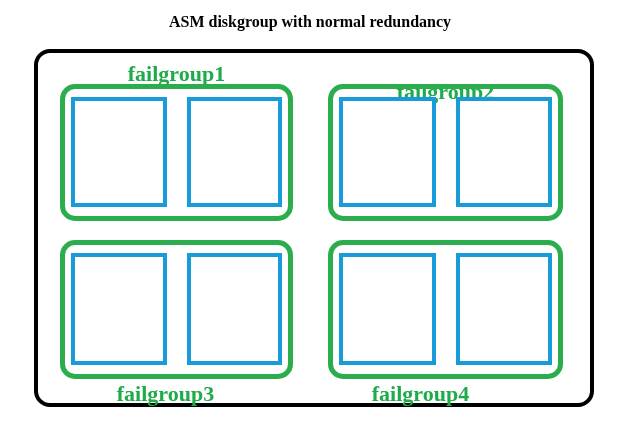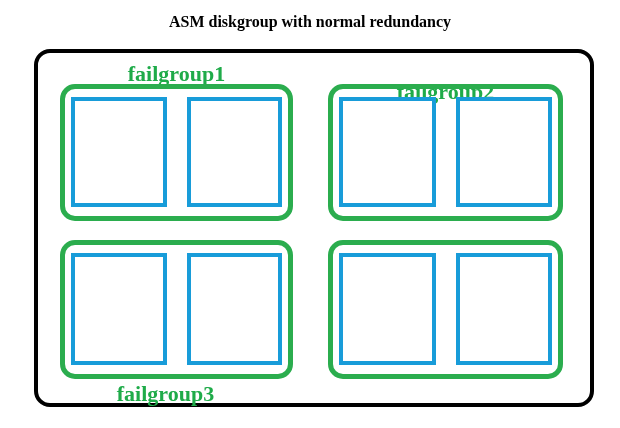--- a/index.html
+++ b/index.html
@@ -104,14 +104,15 @@
     <div class="disk"></div>
     <div class="disk"></div>
   </div>
 
   <div class="fg-box fg4">
     <div class="disk"></div>
     <div class="disk"></div>
   </div>
 
   <div class="fg-label l3">failgroup3</div>
+  <div class="fg-label l4">failgroup4</div>
 
 </div>
 
 </body></html>

